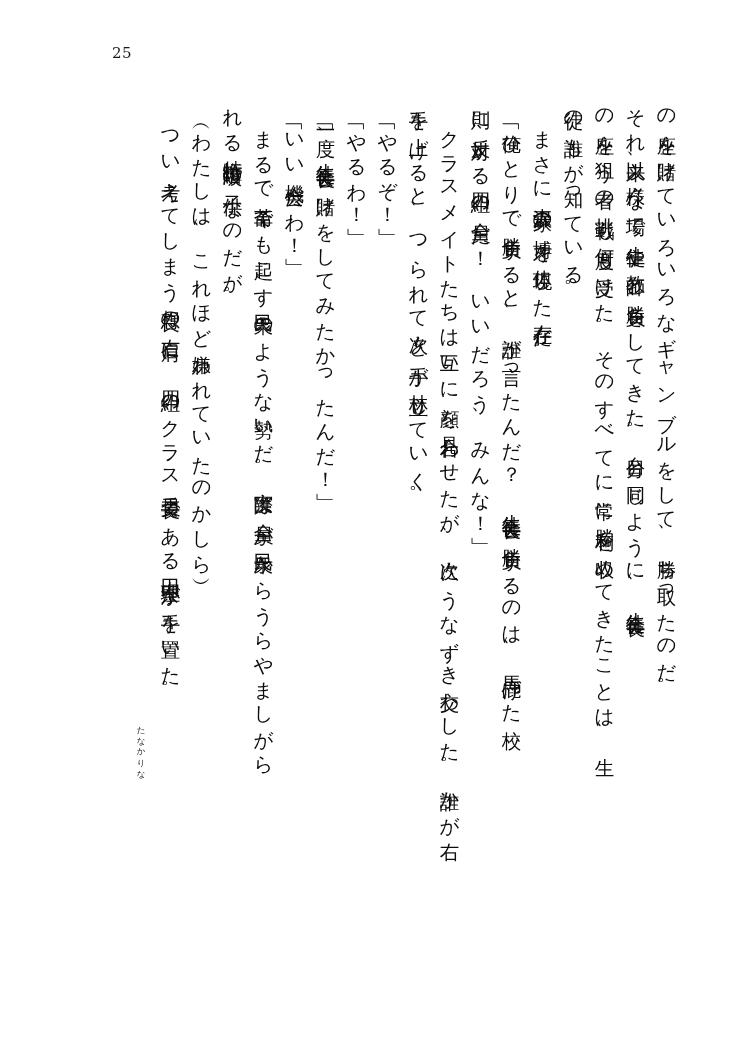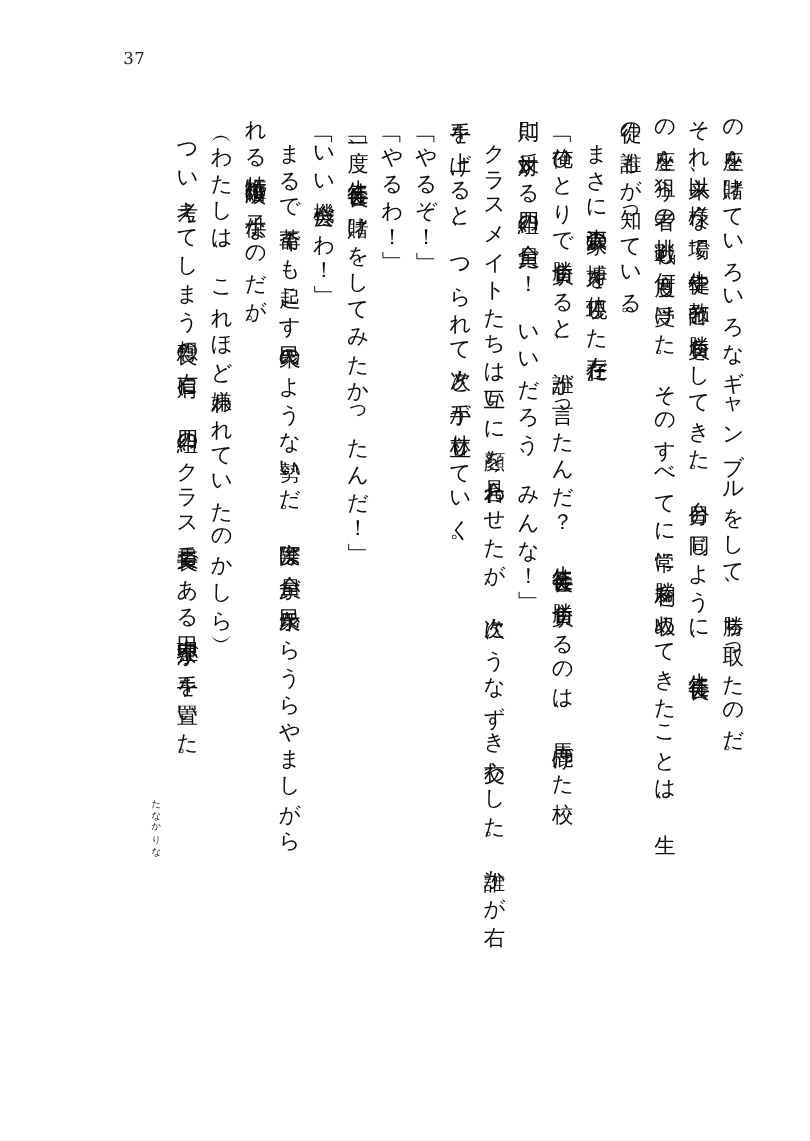--- a/index.html
+++ b/index.html
@@ -71,21 +71,21 @@
   #ruby-tanaka {
     left: 137px;
     top: 720px;
   }
 </style>
 </head>
 <body>
 
 <div id="page">
 
-  <div id="page-number">37</div>
+  <div id="page-number">25</div>
 
   <div id="body-text">
     <div class="tcol">の座を賭けていろいろなギャンブルをして、勝ち取ったのだ。</div>
     <div class="tcol">それ以来、様々な場で生徒や教師と勝負をしてきた。自分と同じように、生徒会長</div>
     <div class="tcol">の座を狙う者の挑戦も何度も受けた。そのすべてに常に勝利を収めてきたことは、生</div>
     <div class="tcol">徒の誰もが知っている。</div>
     <div class="tcol indent">まさに森沢家の博才を体現した存在だ。</div>
     <div class="tcol indent">「俺ひとりで勝負すると、誰が言ったんだ？　生徒会長と勝負するのは、馬鹿げた校</div>
     <div class="tcol">則に反対する四組の全員だ！　いいだろう、みんな！」</div>
     <div class="tcol indent">クラスメイトたちは互いに顔を見合わせたが、次々にうなずき交わした。誰かが右</div>

